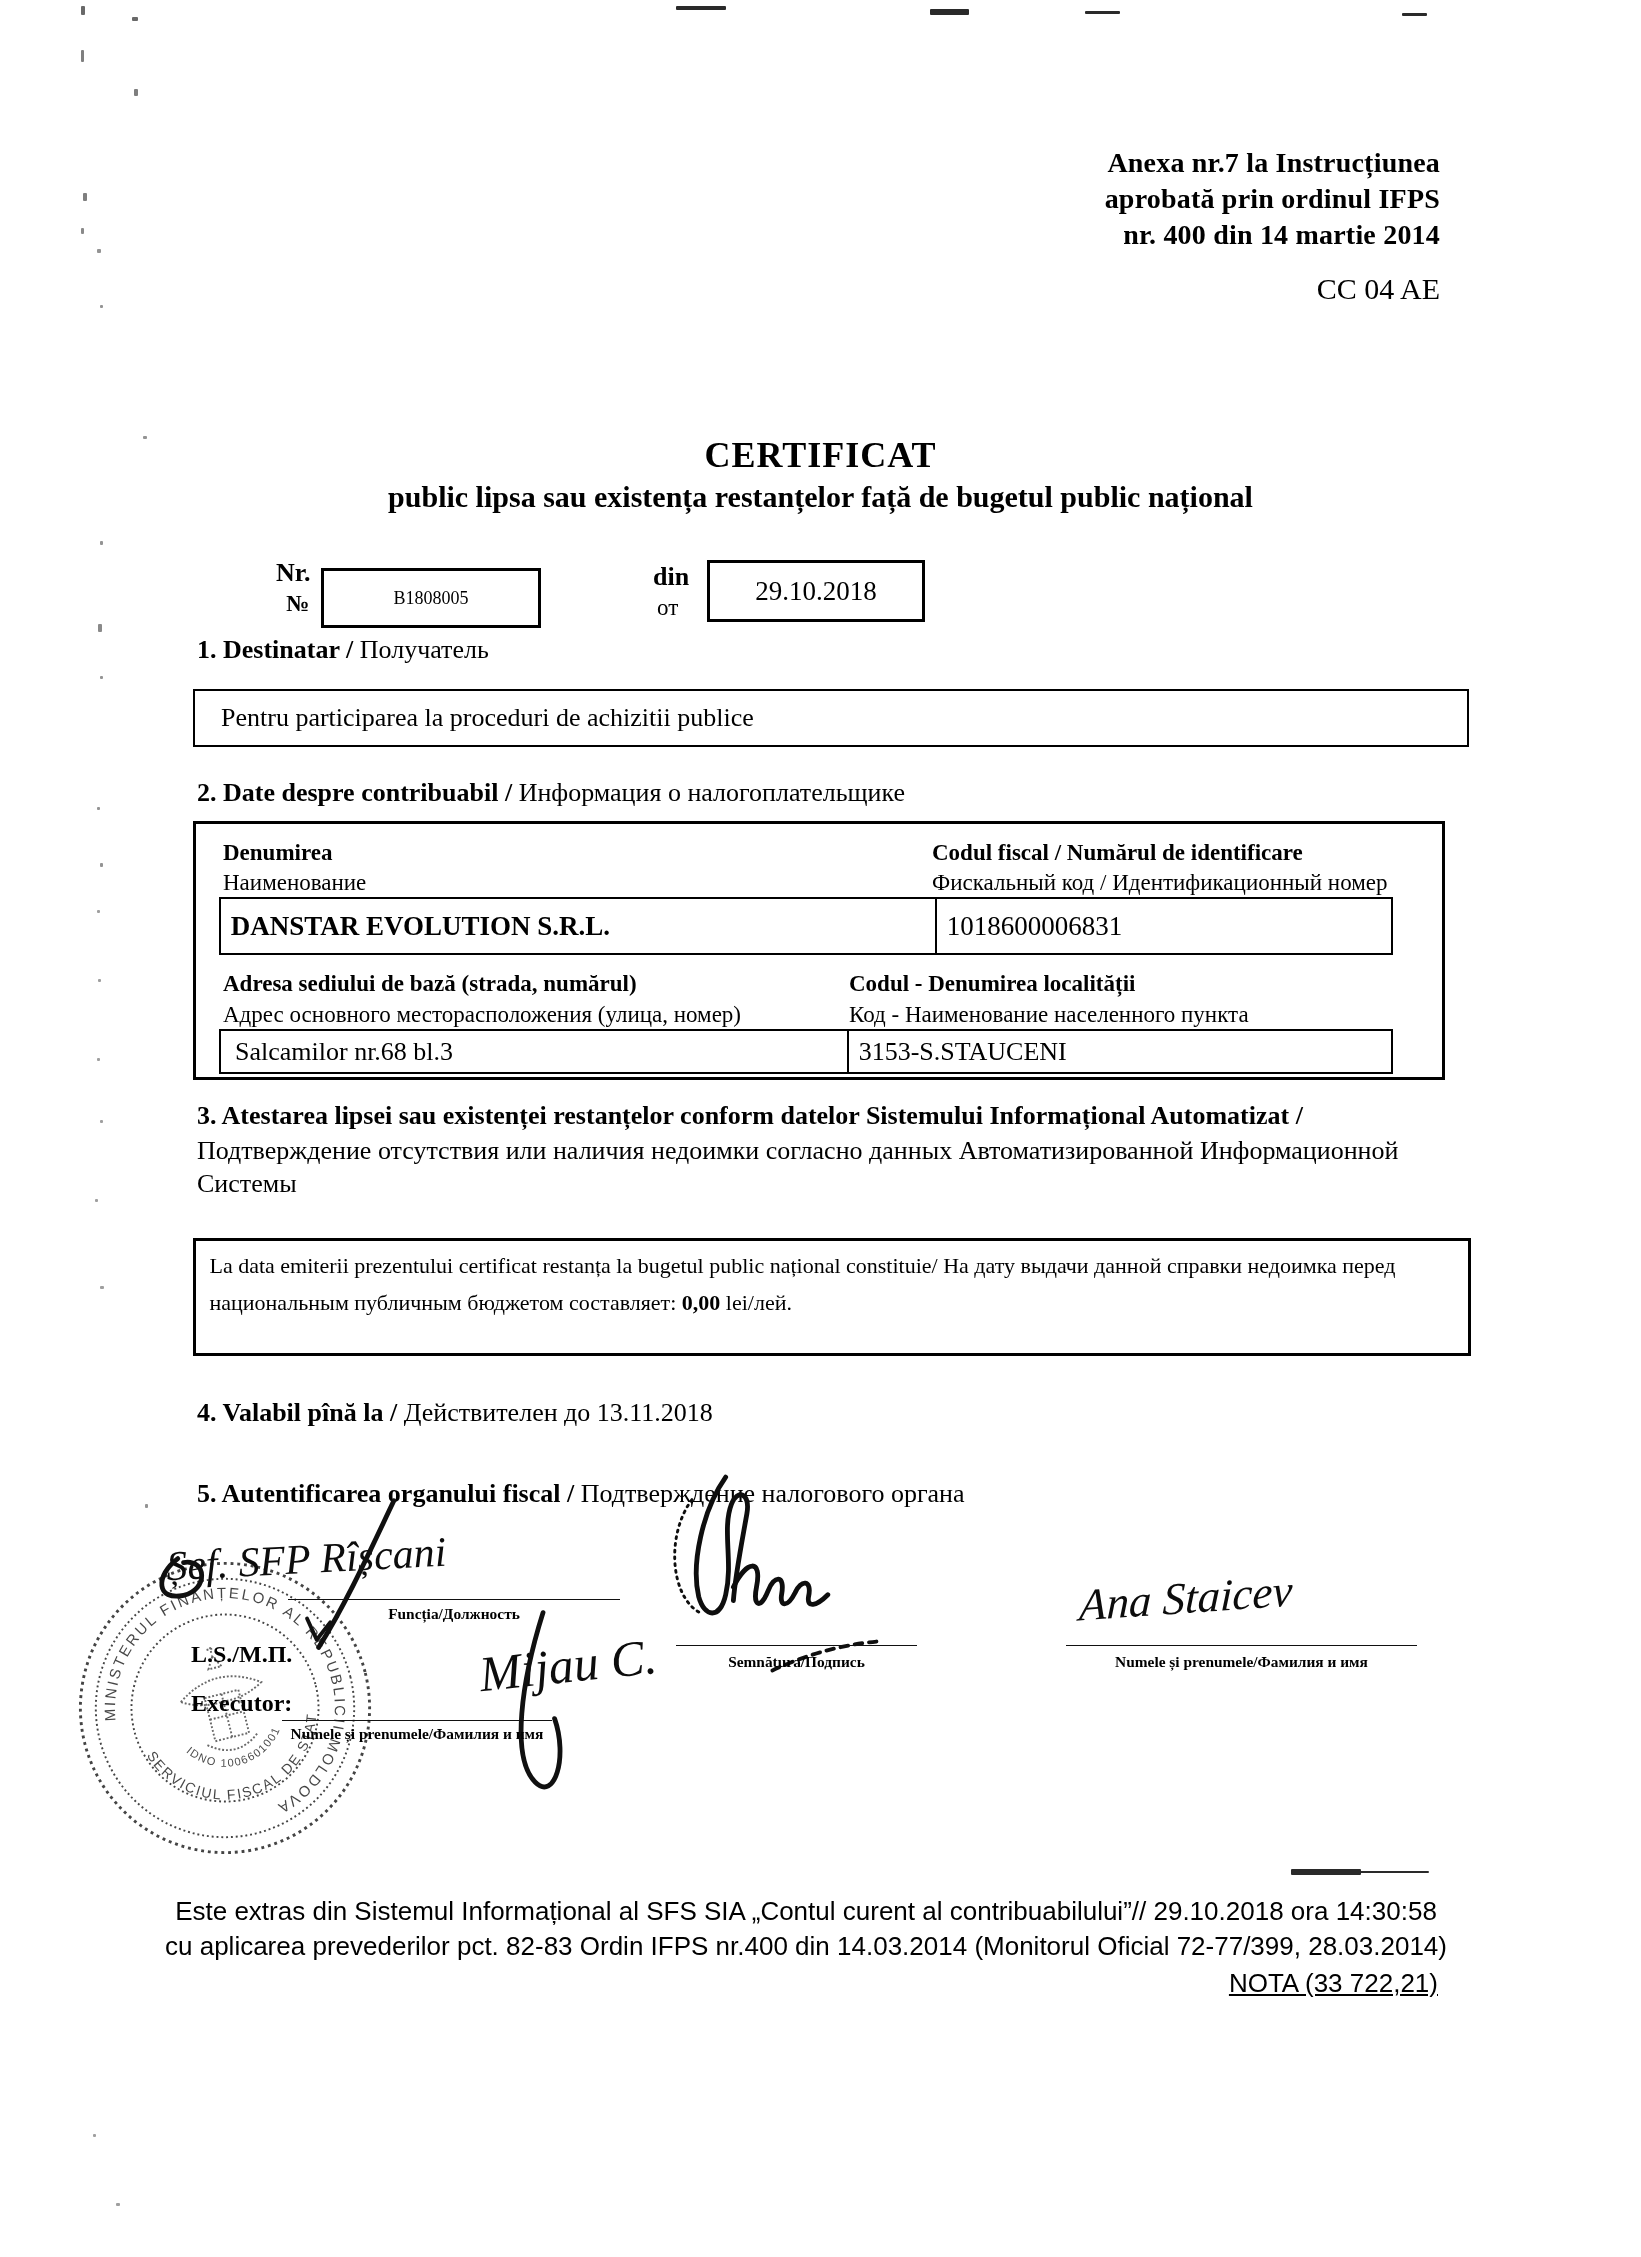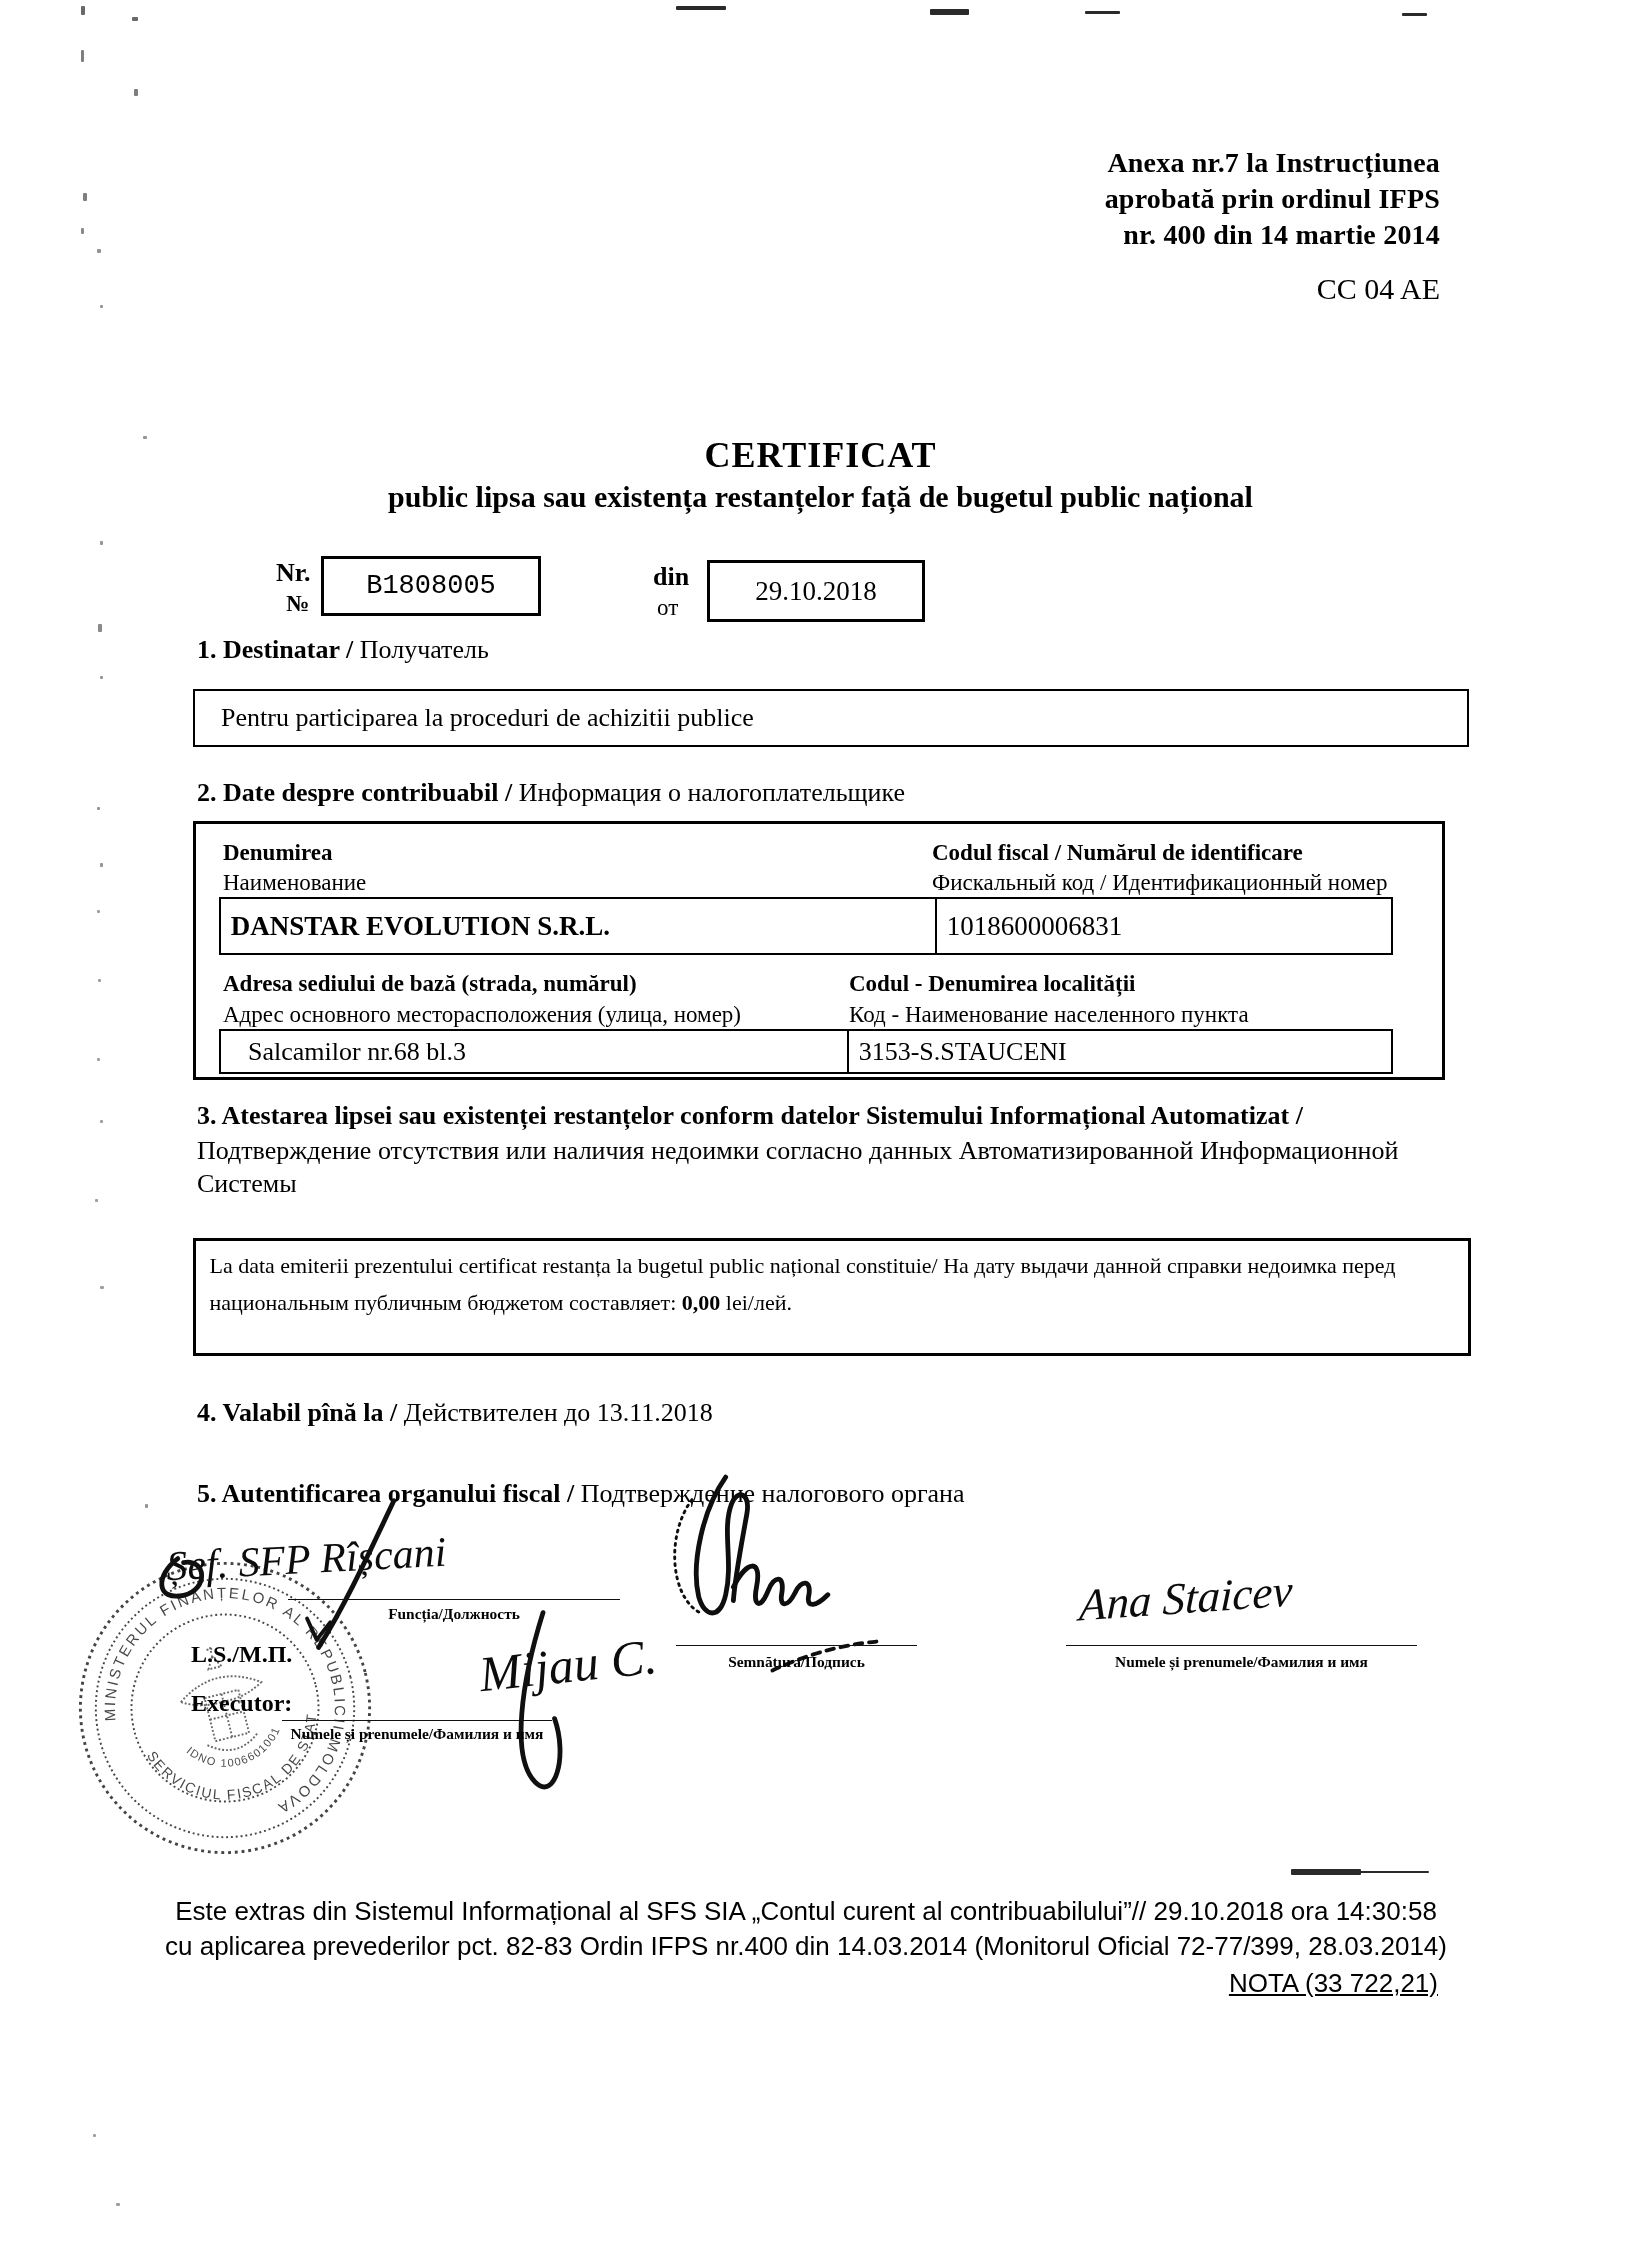--- a/index.html
+++ b/index.html
@@ -62,21 +62,21 @@
     <div>aprobată prin ordinul IFPS</div>
     <div>nr. 400 din 14 martie 2014</div>
   </div>
   <div class="abs cc-code">CC 04 AE</div>
 
   <div class="abs doc-title">CERTIFICAT</div>
   <div class="abs doc-subtitle">public lipsa sau existența restanțelor față de bugetul public național</div>
 
   <div class="abs b" style="left:276px;top:558px;font-size:26px;">Nr.</div>
   <div class="abs b" style="left:286px;top:591px;font-size:23px;">№</div>
-  <div class="abs fbox ctr" style="left:321px;top:556px;width:214px;height:54px;line-height:54px;font-size:27px;font-family:Liberation Mono, monospace;">B1808005</div>
+  <div class="abs fbox ctr" style="left:321px;top:568px;width:214px;height:54px;line-height:54px;font-size:18px;">B1808005</div>
 
   <div class="abs b" style="left:653px;top:562px;font-size:26px;">din</div>
   <div class="abs" style="left:657px;top:595px;font-size:23px;">от</div>
   <div class="abs fbox ctr" style="left:707px;top:560px;width:212px;height:56px;line-height:56px;font-size:27px;">29.10.2018</div>
 
   <div class="abs sec-h" style="left:197px;top:635px;">
     <span class="b">1. Destinatar /</span>
     <span>Получатель</span>
   </div>
   <div class="abs fbox3" style="left:193px;top:689px;width:1246px;height:54px;line-height:54px;font-size:26px;padding-left:26px;">Pentru participarea la proceduri de achizitii publice</div>
@@ -96,21 +96,21 @@
       <div class="abs b" style="left:0;top:0;width:705px;height:54px;line-height:54px;font-size:27px;padding-left:9.7px;">DANSTAR EVOLUTION S.R.L.</div>
       <div class="abs" style="left:714px;top:0;width:454px;height:54px;line-height:54px;font-size:27px;padding-left:9.7px;border-left:2.9px solid #000;">1018600006831</div>
     </div>
 
     <div class="abs lbl-sm b" style="left:27px;top:145px;">Adresa sediului de bază (strada, numărul)</div>
     <div class="abs lbl-sm" style="left:27px;top:176px;">Адрес основного месторасположения  (улица, номер)</div>
     <div class="abs lbl-sm b" style="left:653px;top:145px;">Codul - Denumirea localității</div>
     <div class="abs lbl-sm" style="left:653px;top:176px;">Код - Наименование населенного пункта</div>
 
     <div class="abs fbox3" style="left:23px;top:205px;width:1170px;height:41px;">
-      <div class="abs" style="left:0;top:0;width:618px;height:41px;line-height:41px;font-size:26px;padding-left:27px;">Salcamilor nr.68 bl.3</div>
+      <div class="abs" style="left:0;top:0;width:618px;height:41px;line-height:41px;font-size:26px;padding-left:14px;">Salcamilor nr.68 bl.3</div>
       <div class="abs" style="left:626px;top:0;width:541px;height:41px;line-height:41px;font-size:26px;padding-left:9.7px;border-left:2.9px solid #000;">3153-S.STAUCENI</div>
     </div>
   </div>
 
   <div class="abs sec-h b" style="left:197px;top:1101px;">3. Atestarea lipsei sau existenței restanțelor conform datelor Sistemului Informațional Automatizat /</div>
   <div class="abs sec-h" style="left:197px;top:1134px;width:1231px;line-height:33px;">Подтверждение отсутствия или наличия недоимки согласно данных Автоматизированной Информационной Системы</div>
 
   <div class="abs fbox" style="left:193px;top:1238px;width:1245px;height:106px;padding:5.8px 13.5px 0 13.5px;font-size:22px;line-height:37px;box-sizing:content-box;">
     <span>La data emiterii prezentului certificat restanța la bugetul public național constituie/</span>
     <span>На дату выдачи данной справки недоимка перед национальным публичным бюджетом составляет:</span>

